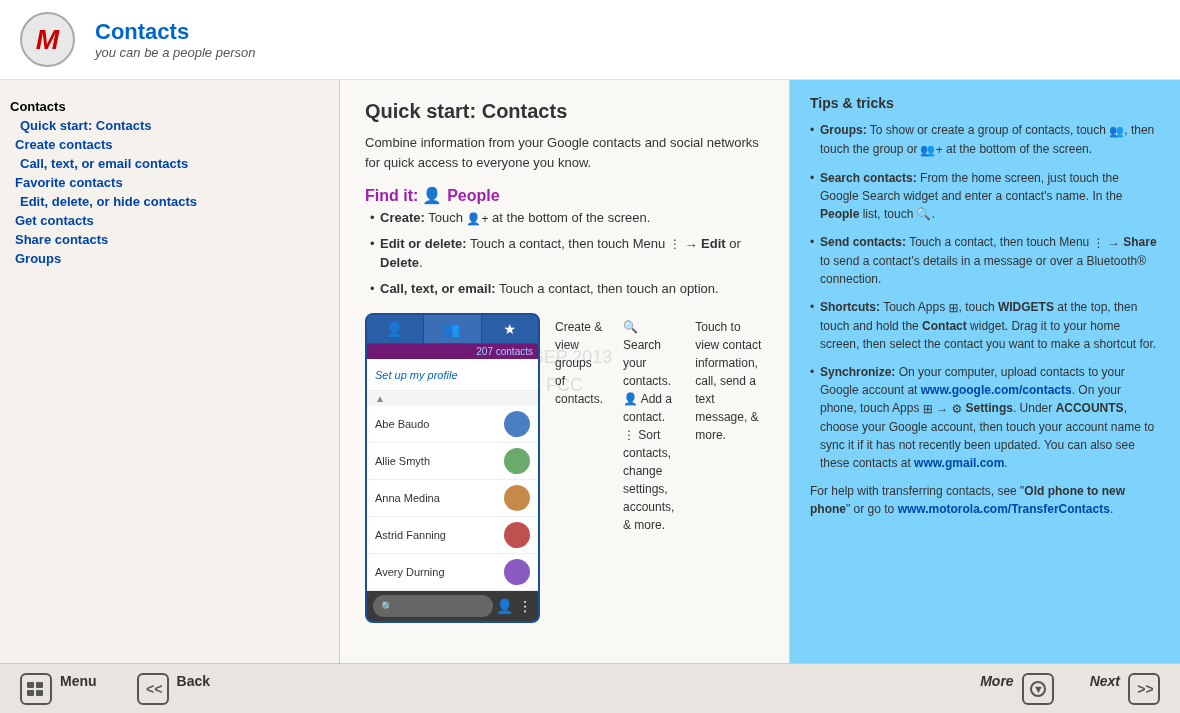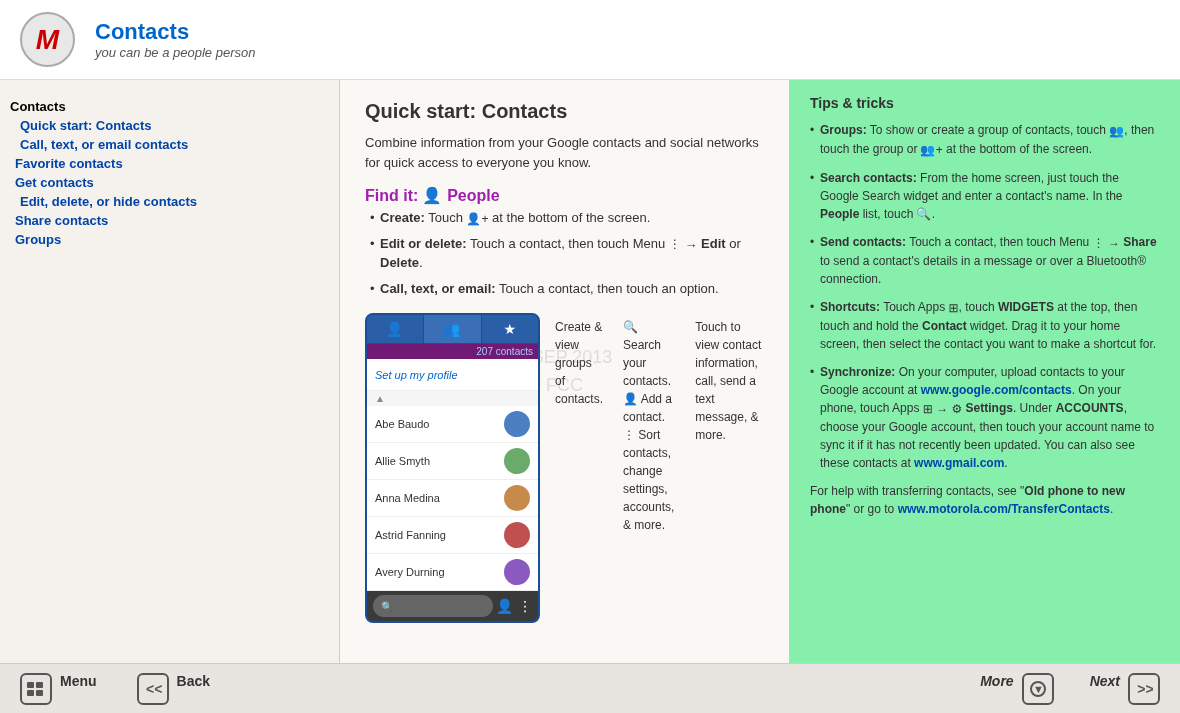--- a/index.html
+++ b/index.html
@@ -324,21 +324,21 @@
       color: #333;
       line-height: 1.5;
       max-width: 200px;
     }
 
     
     .tips-sidebar {
       width: 390px;
       min-width: 390px;
       padding: 15px 20px;
-      background: #86efac;
+      background: #7dd3fc;
       overflow-y: auto;
     }
 
     .tips-title {
       font-size: 14px;
       font-weight: bold;
       color: #333;
       margin-bottom: 10px;
     }
 
@@ -435,24 +435,25 @@
     <h1>Contacts</h1>
     <p>you can be a people person</p>
   </div>
 </div>
 
 <div class="main-layout">
 
   <div class="sidebar">
     <span class="sidebar-item main">Contacts</span>
     <span class="sidebar-item sub">Quick start: Contacts</span>
+    <span class="sidebar-item sub2">Create contacts</span>
     <span class="sidebar-item sub">Call, text, or email contacts</span>
     <span class="sidebar-item sub2">Favorite contacts</span>
+    <span class="sidebar-item sub">Edit, delete, or hide contacts</span>
     <span class="sidebar-item sub2">Get contacts</span>
-    <span class="sidebar-item sub">Edit, delete, or hide contacts</span>
     <span class="sidebar-item sub2">Share contacts</span>
     <span class="sidebar-item sub2">Groups</span>
   </div>
 
   <div class="content-area">
 
     <div class="main-content">
       <div class="fcc-watermark">
         <div>3 SEP 2013</div>
         <div>FCC</div>

